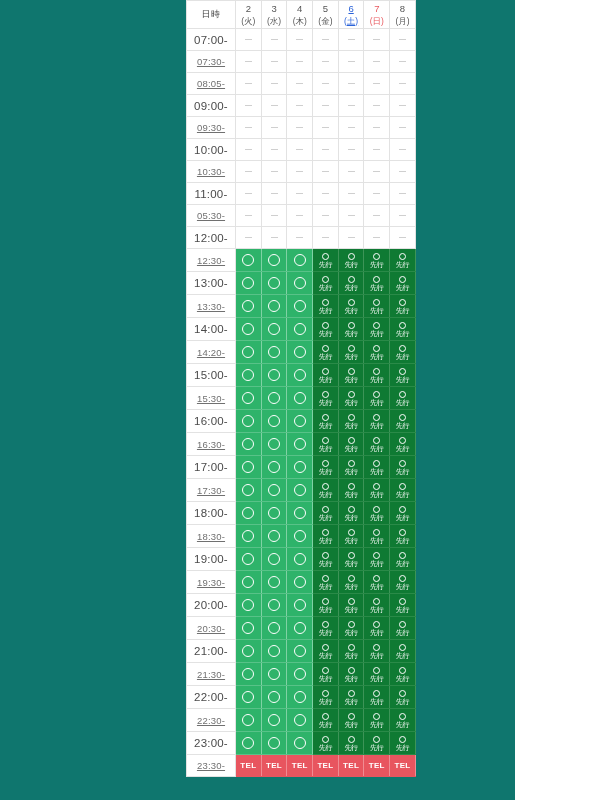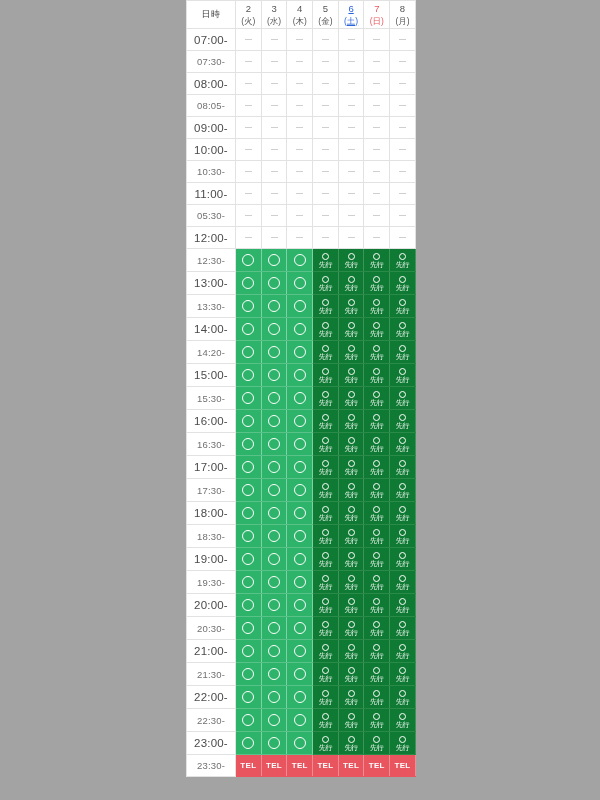--- a/index.html
+++ b/index.html
@@ -11,23 +11,23 @@
   body {
     width: 600px;
     height: 800px;
     overflow: hidden;
     font-family: "Liberation Sans", "DejaVu Sans", sans-serif;
     -webkit-font-smoothing: antialiased;
   }
 
   #page {
     position: relative;
-    width: 600px;
+    width: 515px;
     height: 800px;
-    background: #a3a3a3;
+    background: #0f766e;
   }
 
   #calendar-wrap {
     position: absolute;
     left: 186px;
     top: 0px;
     width: 229px;
   }
 
   table.schedule {
@@ -97,20 +97,21 @@
     color: #4a4a4a;
     text-align: right;
     padding-right: 6px;
     white-space: nowrap;
     letter-spacing: .2px;
     background: #ffffff;
   }
   td.time.half {
     font-size: 9.5px;
     color: #707070;
+    text-decoration: underline;
   }
 
   td.cell {
     height: 21px;
     position: relative;
     overflow: hidden;
   }
 
   
   td.cell.st-dash {
@@ -280,44 +281,20 @@
               <span class="mark"></span>
             </td>
             <td class="cell st-dash">
               <span class="mark"></span>
             </td>
             <td class="cell st-dash">
               <span class="mark"></span>
             </td>
           </tr>
           <tr>
-            <td class="time">08:00-</td>
-            <td class="cell st-dash">
-              <span class="mark"></span>
-            </td>
-            <td class="cell st-dash">
-              <span class="mark"></span>
-            </td>
-            <td class="cell st-dash">
-              <span class="mark"></span>
-            </td>
-            <td class="cell st-dash">
-              <span class="mark"></span>
-            </td>
-            <td class="cell st-dash">
-              <span class="mark"></span>
-            </td>
-            <td class="cell st-dash">
-              <span class="mark"></span>
-            </td>
-            <td class="cell st-dash">
-              <span class="mark"></span>
-            </td>
-          </tr>
-          <tr>
             <td class="time half">08:05-</td>
             <td class="cell st-dash">
               <span class="mark"></span>
             </td>
             <td class="cell st-dash">
               <span class="mark"></span>
             </td>
             <td class="cell st-dash">
               <span class="mark"></span>
             </td>
@@ -329,20 +306,44 @@
             </td>
             <td class="cell st-dash">
               <span class="mark"></span>
             </td>
             <td class="cell st-dash">
               <span class="mark"></span>
             </td>
           </tr>
           <tr>
             <td class="time">09:00-</td>
+            <td class="cell st-dash">
+              <span class="mark"></span>
+            </td>
+            <td class="cell st-dash">
+              <span class="mark"></span>
+            </td>
+            <td class="cell st-dash">
+              <span class="mark"></span>
+            </td>
+            <td class="cell st-dash">
+              <span class="mark"></span>
+            </td>
+            <td class="cell st-dash">
+              <span class="mark"></span>
+            </td>
+            <td class="cell st-dash">
+              <span class="mark"></span>
+            </td>
+            <td class="cell st-dash">
+              <span class="mark"></span>
+            </td>
+          </tr>
+          <tr>
+            <td class="time half">09:30-</td>
             <td class="cell st-dash">
               <span class="mark"></span>
             </td>
             <td class="cell st-dash">
               <span class="mark"></span>
             </td>
             <td class="cell st-dash">
               <span class="mark"></span>
             </td>
             <td class="cell st-dash">

